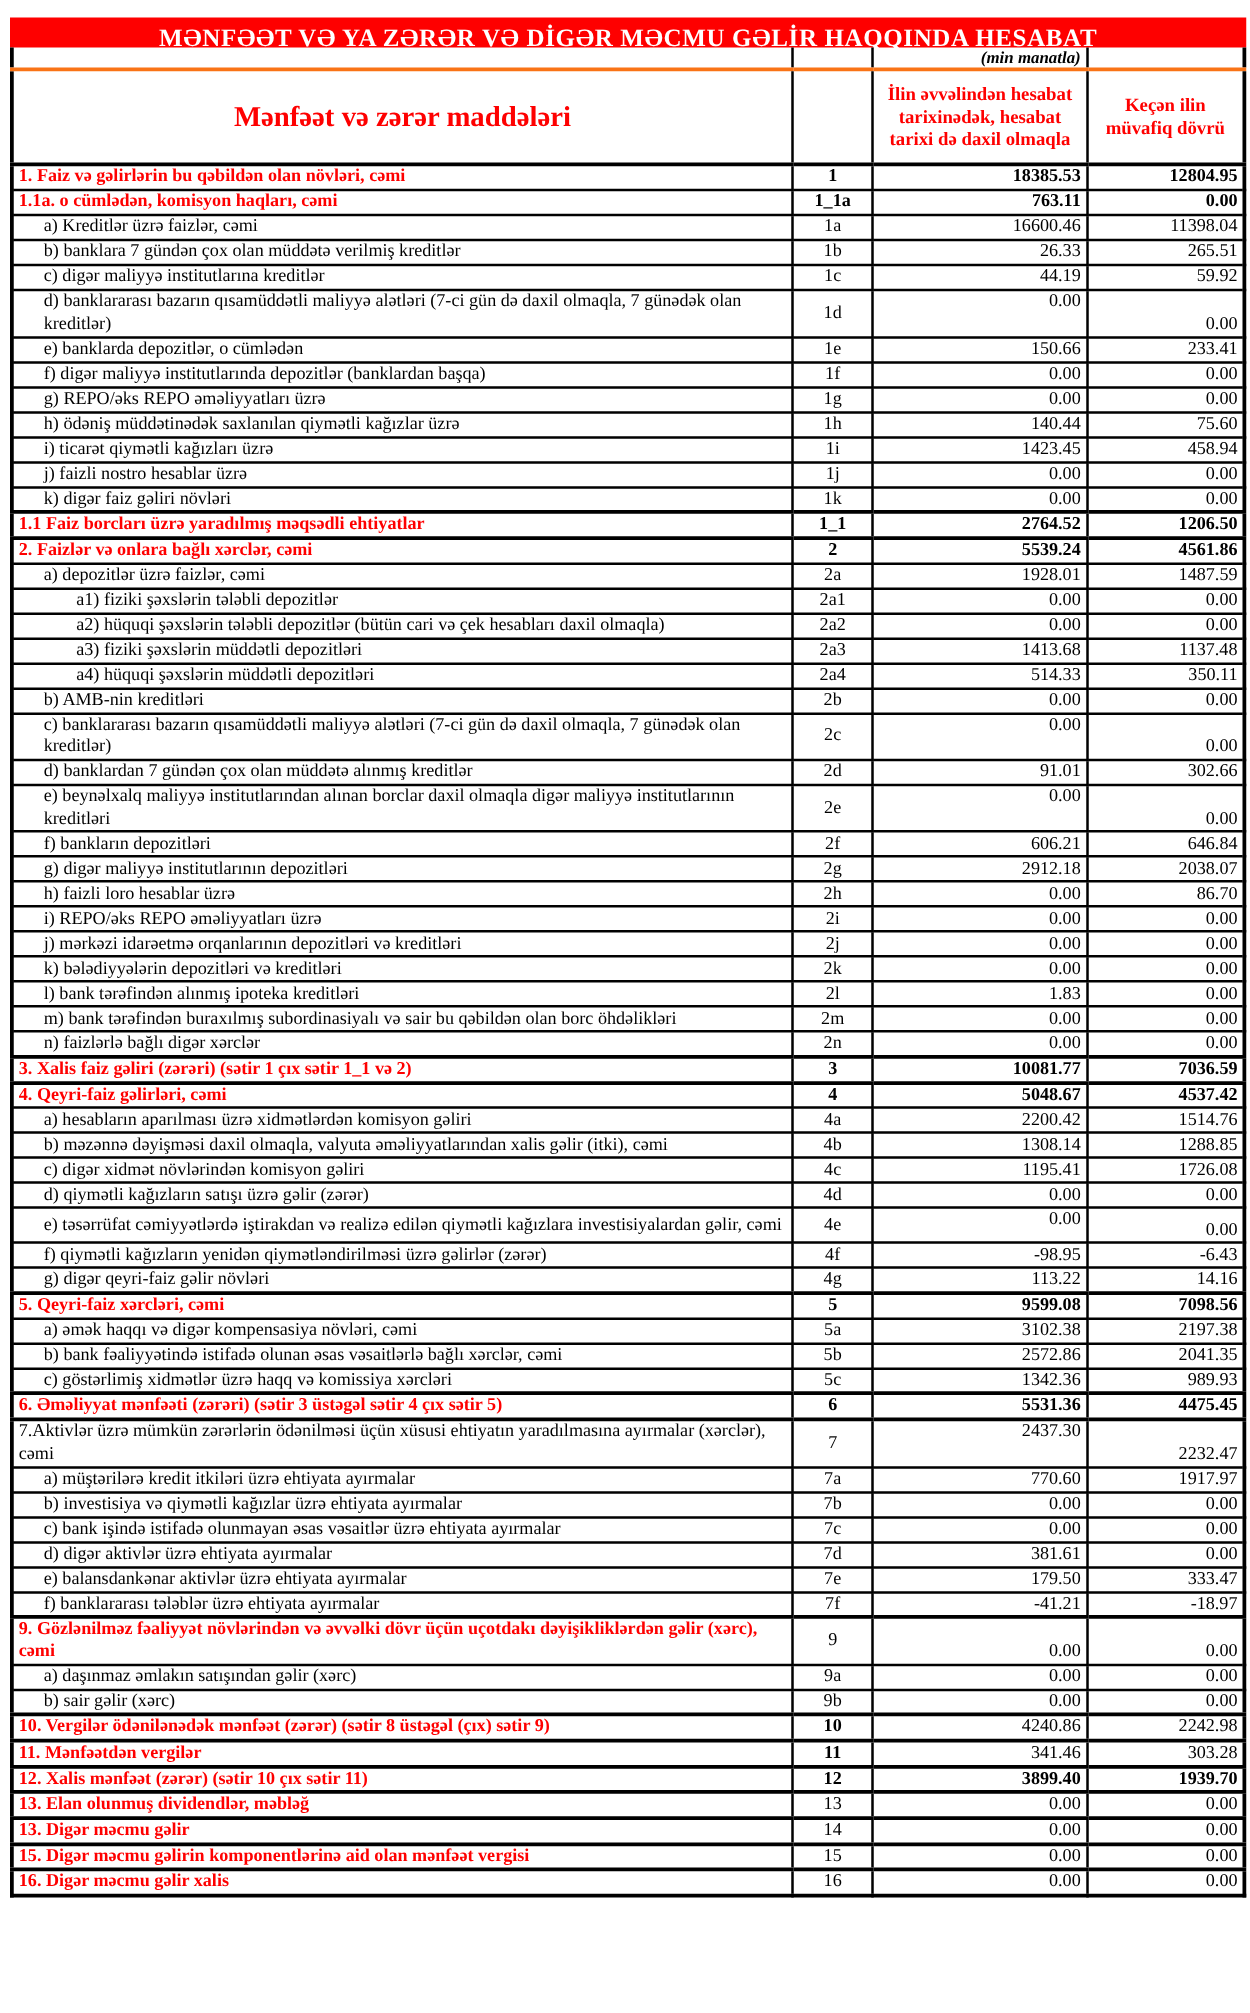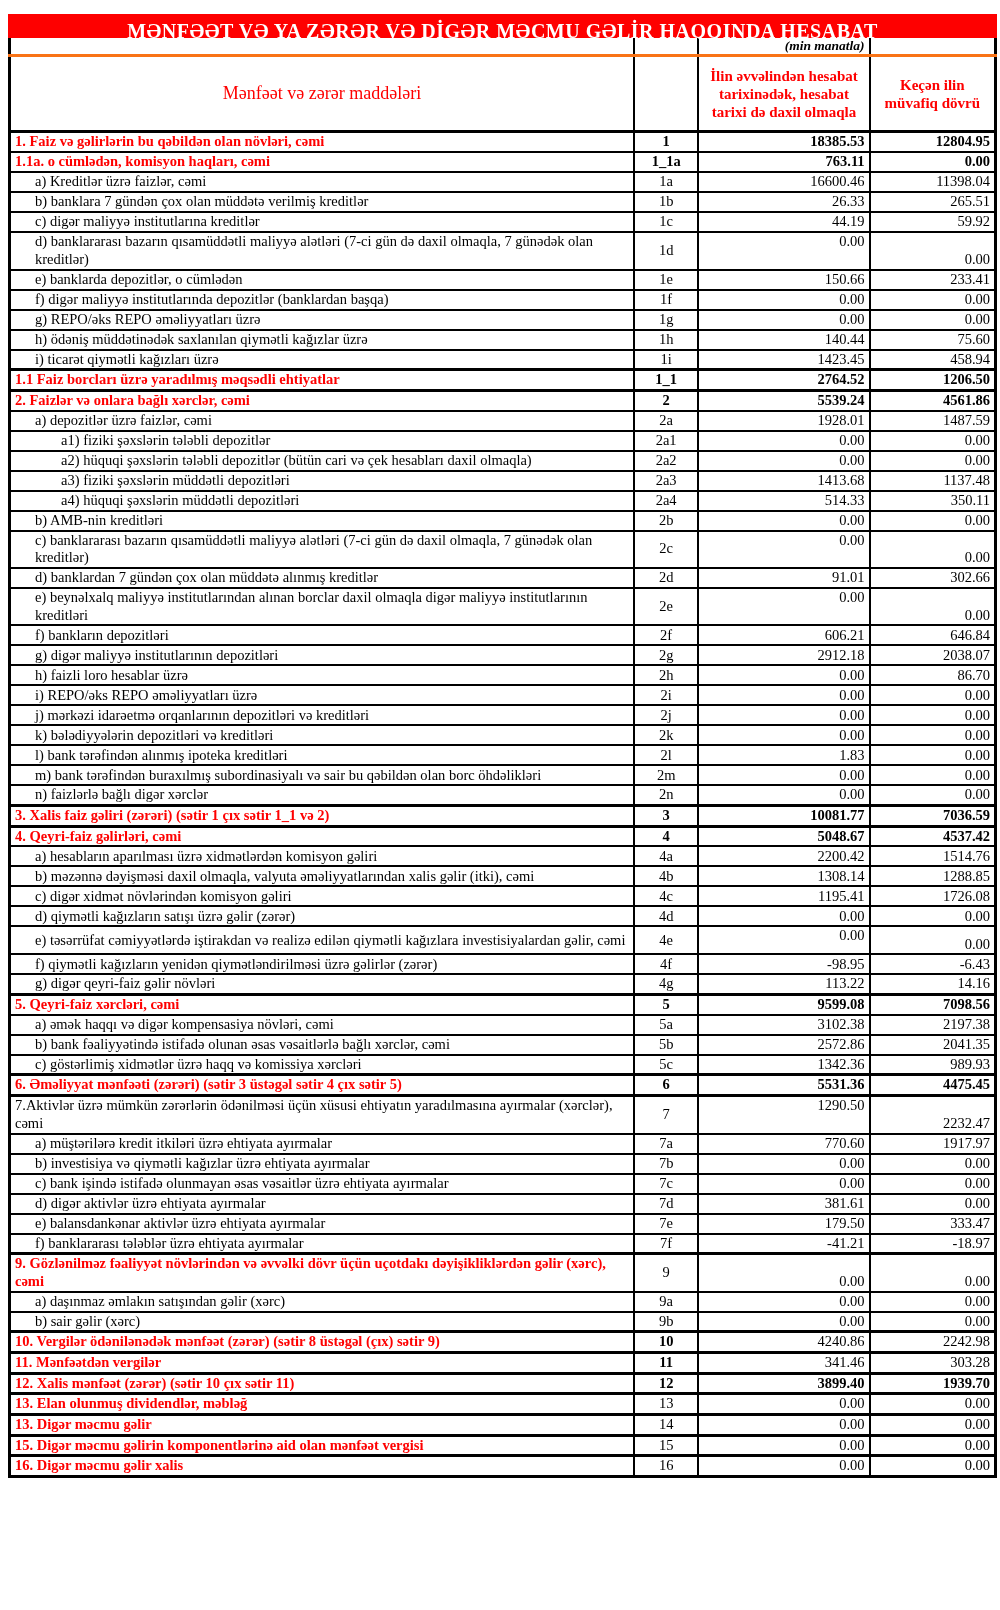--- a/index.html
+++ b/index.html
@@ -19,21 +19,21 @@
   col.c-v1    { width:170px; }
   col.c-v2    { width:125px; }
   td {
     border:2px solid #000; padding:0 4px; font-size:14.5px;
     line-height:1.22; vertical-align:middle; overflow:hidden;
   }
   tr.unitrow td { border-top:0; border-bottom:3px solid #f97316; height:16px; }
   .unit-note { text-align:right; font-style:italic; font-weight:bold; font-size:13.5px; }
   tr.hrow { height:76px; }
   tr.hrow td { border-bottom:3px solid #000; }
-  .h-items { color:#fe0000; font-weight:normal; font-size:18px; text-align:center; }
+  .h-items { color:#fe0000; font-weight:bold; font-size:23px; text-align:center; }
   .h-col   { color:#fe0000; font-weight:bold; font-size:15px; text-align:center; padding:0 8px; }
   tbody tr { height:20px; }
   tbody tr.tall { height:28px; }
   tbody tr.sec td { border-top:3px solid #000; }
   td.lbl { text-align:left; }
   td.ind1 { padding-left:24px; }
   td.ind2 { padding-left:50px; }
   td.red { color:#fe0000; font-weight:bold; }
   td.code { text-align:center; }
   td.val { text-align:right; }
@@ -128,20 +128,32 @@
           <td class="code">1h</td>
           <td class="val">140.44</td>
           <td class="val">75.60</td>
         </tr>
         <tr>
           <td class="lbl ind1">i) ticarət qiymətli kağızları üzrə</td>
           <td class="code">1i</td>
           <td class="val">1423.45</td>
           <td class="val">458.94</td>
         </tr>
+        <tr>
+          <td class="lbl ind1">j) faizli nostro hesablar üzrə</td>
+          <td class="code">1j</td>
+          <td class="val">0.00</td>
+          <td class="val">0.00</td>
+        </tr>
+        <tr>
+          <td class="lbl ind1">k) digər faiz gəliri növləri</td>
+          <td class="code">1k</td>
+          <td class="val">0.00</td>
+          <td class="val">0.00</td>
+        </tr>
         <tr class="sec">
           <td class="lbl ind0 red">1.1 Faiz borcları üzrə yaradılmış məqsədli ehtiyatlar</td>
           <td class="code b">1_1</td>
           <td class="val b">2764.52</td>
           <td class="val b">1206.50</td>
         </tr>
         <tr class="sec">
           <td class="lbl ind0 red">2. Faizlər və onlara bağlı xərclər, cəmi</td>
           <td class="code b">2</td>
           <td class="val b">5539.24</td>
@@ -335,21 +347,21 @@
         </tr>
         <tr class="sec">
           <td class="lbl ind0 red">6. Əməliyyat mənfəəti (zərəri) (sətir 3 üstəgəl sətir 4 çıx sətir 5)</td>
           <td class="code b">6</td>
           <td class="val b">5531.36</td>
           <td class="val b">4475.45</td>
         </tr>
         <tr class="tall sec">
           <td class="lbl ind0">7.Aktivlər üzrə mümkün zərərlərin ödənilməsi üçün xüsusi ehtiyatın yaradılmasına ayırmalar (xərclər), cəmi</td>
           <td class="code">7</td>
-          <td class="val vtop">1290.50</td>
+          <td class="val vtop">2437.30</td>
           <td class="val vbot">2232.47</td>
         </tr>
         <tr>
           <td class="lbl ind1">a) müştərilərə kredit itkiləri üzrə ehtiyata ayırmalar</td>
           <td class="code">7a</td>
           <td class="val">770.60</td>
           <td class="val">1917.97</td>
         </tr>
         <tr>
           <td class="lbl ind1">b) investisiya və qiymətli kağızlar üzrə ehtiyata ayırmalar</td>

